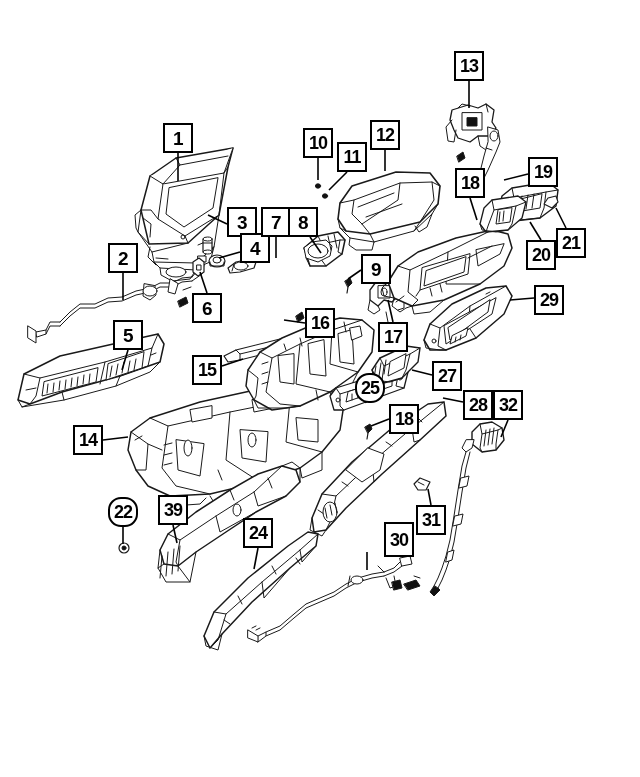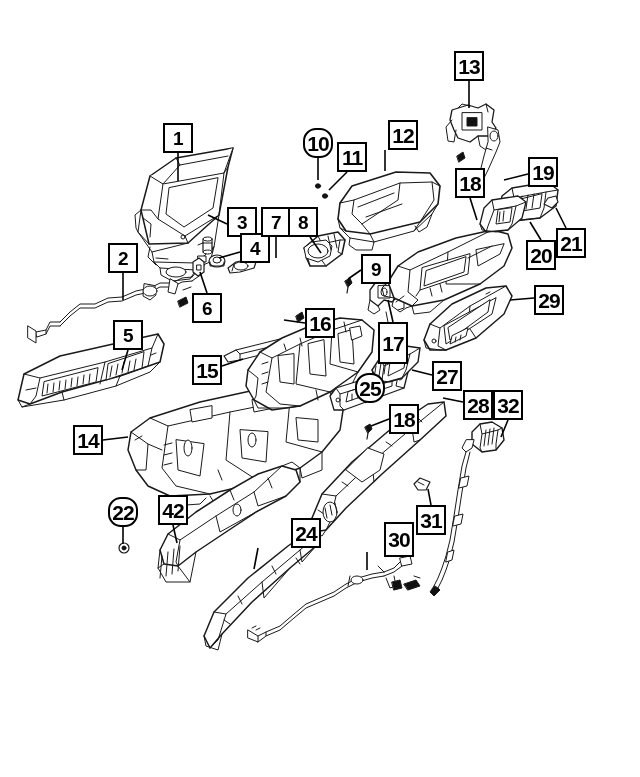--- a/index.html
+++ b/index.html
@@ -4,21 +4,21 @@
 <title>Parts Diagram</title>
 <style>
   html,body{margin:0;padding:0;background:#ffffff;}
   body{width:640px;height:777px;overflow:hidden;font-family:"Liberation Sans",sans-serif;}
   #stage{position:relative;width:640px;height:777px;background:#ffffff;}
   #art{position:absolute;left:0;top:0;width:640px;height:777px;}
   .callout{position:absolute;box-sizing:border-box;border:2.5px solid #000;background:#fff;
            display:flex;align-items:center;justify-content:center;
            font-family:"Liberation Sans",sans-serif;font-weight:bold;font-size:19px;color:#000;
            line-height:1;letter-spacing:-0.5px;}
-  .c2d{font-size:21px;letter-spacing:-1px;}
+  .c2d{font-size:18px;letter-spacing:-1px;}
 </style>
 </head>
 <body>
 
 <div id="stage">
 
   <svg id="art" viewBox="0 0 640 777" xmlns="http://www.w3.org/2000/svg">
     <defs>
       <g id="screwsym">
         <path d="M0,0 l3,-2 l0,-3 l-3,-1 l-3,1 l0,3 z" fill="#111"></path>
@@ -457,63 +457,63 @@
       </div>
       <div class="callout" style="left: 261px; top: 207px; width: 30px; height: 30px;">
         <span>7</span>
       </div>
       <div class="callout" style="left: 288px; top: 207px; width: 30px; height: 30px;">
         <span>8</span>
       </div>
       <div class="callout" style="left: 361px; top: 254px; width: 30px; height: 30px;">
         <span>9</span>
       </div>
-      <div class="callout c2d" style="left: 303px; top: 128px; width: 30px; height: 30px; border-radius: 13px;">
+      <div class="callout c2d" style="left: 303px; top: 128px; width: 30px; height: 30px;">
         <span>10</span>
       </div>
       <div class="callout c2d" style="left: 337px; top: 142px; width: 30px; height: 30px;">
         <span>11</span>
       </div>
-      <div class="callout c2d" style="left: 370px; top: 120px; width: 30px; height: 30px; margin-left: 18px;">
+      <div class="callout c2d" style="left: 370px; top: 120px; width: 30px; height: 30px;">
         <span>12</span>
       </div>
       <div class="callout c2d" style="left: 454px; top: 51px; width: 30px; height: 30px;">
         <span>13</span>
       </div>
       <div class="callout c2d" style="left: 73px; top: 425px; width: 30px; height: 30px;">
         <span>14</span>
       </div>
       <div class="callout c2d" style="left: 192px; top: 355px; width: 30px; height: 30px;">
         <span>15</span>
       </div>
       <div class="callout c2d" style="left: 305px; top: 308px; width: 30px; height: 30px;">
         <span>16</span>
       </div>
-      <div class="callout c2d" style="left: 378px; top: 322px; width: 30px; height: 42px;">
+      <div class="callout c2d" style="left: 378px; top: 322px; width: 30px; height: 30px;">
         <span>17</span>
       </div>
       <div class="callout c2d" style="left: 455px; top: 168px; width: 30px; height: 30px;">
         <span>18</span>
       </div>
       <div class="callout c2d" style="left: 528px; top: 157px; width: 30px; height: 30px;">
         <span>19</span>
       </div>
       <div class="callout c2d" style="left: 526px; top: 240px; width: 30px; height: 30px;">
         <span>20</span>
       </div>
       <div class="callout c2d" style="left: 556px; top: 228px; width: 30px; height: 30px;">
         <span>21</span>
       </div>
       <div class="callout c2d" style="left: 108px; top: 497px; width: 30px; height: 30px; border-radius: 13px;">
         <span>22</span>
       </div>
       <div class="callout c2d" style="left: 158px; top: 495px; width: 30px; height: 30px;">
-        <span>42</span>
-      </div>
-      <div class="callout c2d" style="left: 243px; top: 518px; width: 30px; height: 30px; margin-left: 48px;">
+        <span>39</span>
+      </div>
+      <div class="callout c2d" style="left: 243px; top: 518px; width: 30px; height: 30px;">
         <span>24</span>
       </div>
       <div class="callout c2d" style="left: 355px; top: 373px; width: 30px; height: 30px; border-radius: 14px;">
         <span>25</span>
       </div>
       <div class="callout c2d" style="left: 389px; top: 404px; width: 30px; height: 30px;">
         <span>18</span>
       </div>
       <div class="callout c2d" style="left: 432px; top: 361px; width: 30px; height: 30px;">
         <span>27</span>

